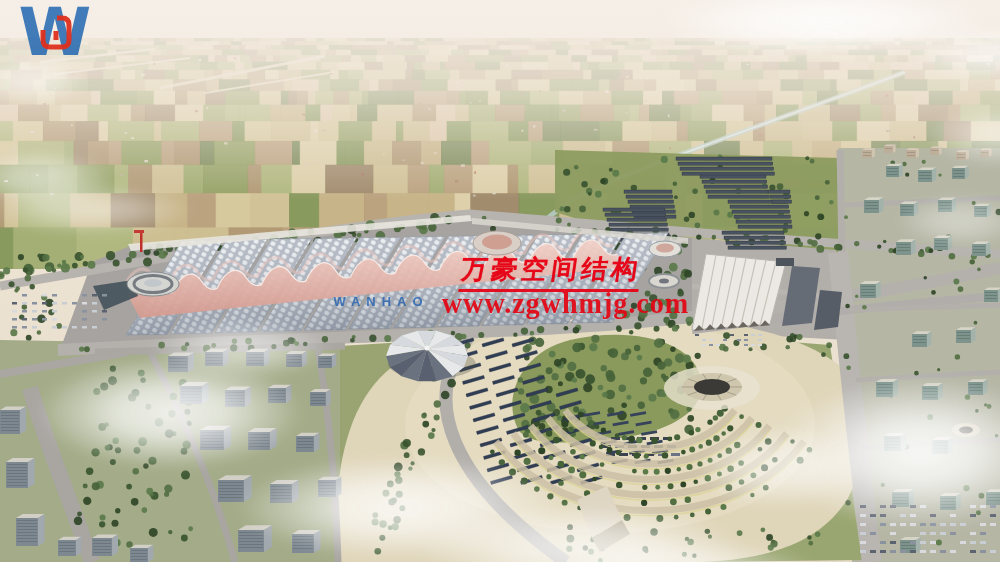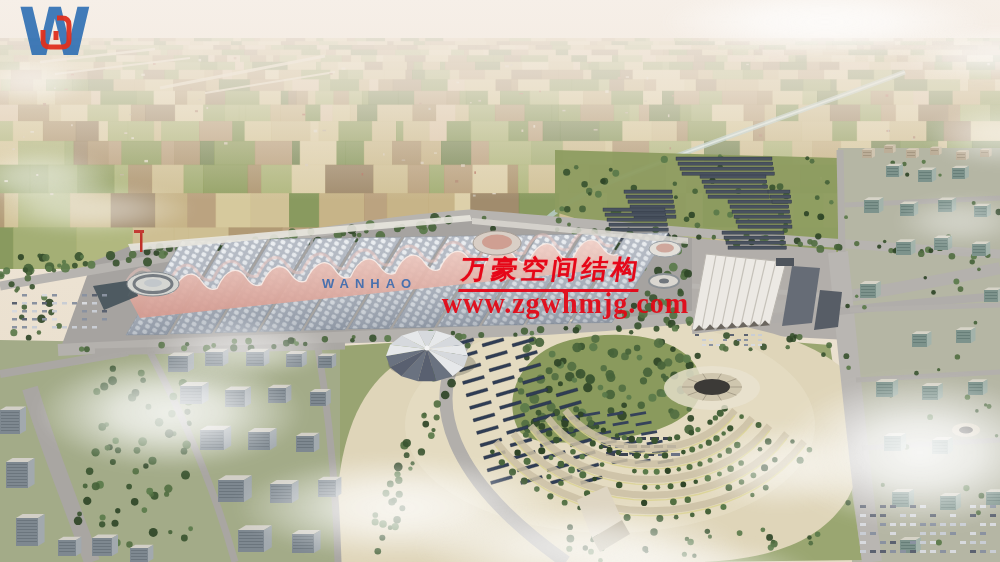--- a/index.html
+++ b/index.html
@@ -3,21 +3,21 @@
 <meta charset="utf-8">
 <style>
   html,body{margin:0;padding:0;background:#777;font-family:"Liberation Sans",sans-serif;}
   .stage{position:relative;width:1000px;height:562px;overflow:hidden;background:#ece2d2;}
   .stage svg{position:absolute;left:0;top:0;}
   .cloud{position:absolute;border-radius:50%;pointer-events:none;z-index:3;
     background:radial-gradient(ellipse closest-side,rgba(255,255,255,.98) 0%,rgba(255,255,255,.8) 40%,rgba(255,255,255,0) 100%);
     filter:blur(6px);}
   .watermark{position:absolute;left:0;top:0;width:100%;height:100%;z-index:5;pointer-events:none;}
   .wm-logo{position:absolute;left:326px;top:234px;width:110px;height:64px;}
-  .wm-wordmark{position:absolute;left:322px;top:276px;width:118px;
+  .wm-wordmark{position:absolute;left:322px;top:294px;width:118px;text-align:center;
     font-weight:bold;font-size:13px;letter-spacing:6px;color:rgba(35,96,175,.8);}
   .wm-cn{position:absolute;left:461px;top:252px;font-weight:bold;font-size:26px;letter-spacing:4px;
     color:rgba(230,0,18,.93);border-bottom:3px solid rgba(230,0,18,.93);padding-bottom:2px;
     transform:skewX(-8deg);font-family:"DejaVu Sans",sans-serif;text-shadow:0 0 1px rgba(230,0,18,.5);}
   .wm-url{position:absolute;left:438px;top:287px;font-weight:bold;font-size:29px;letter-spacing:1px;
     color:rgba(228,4,18,.92);font-family:"Liberation Serif",serif;transform:scaleX(.97);}
 </style>
 </head>
 <body>
 

